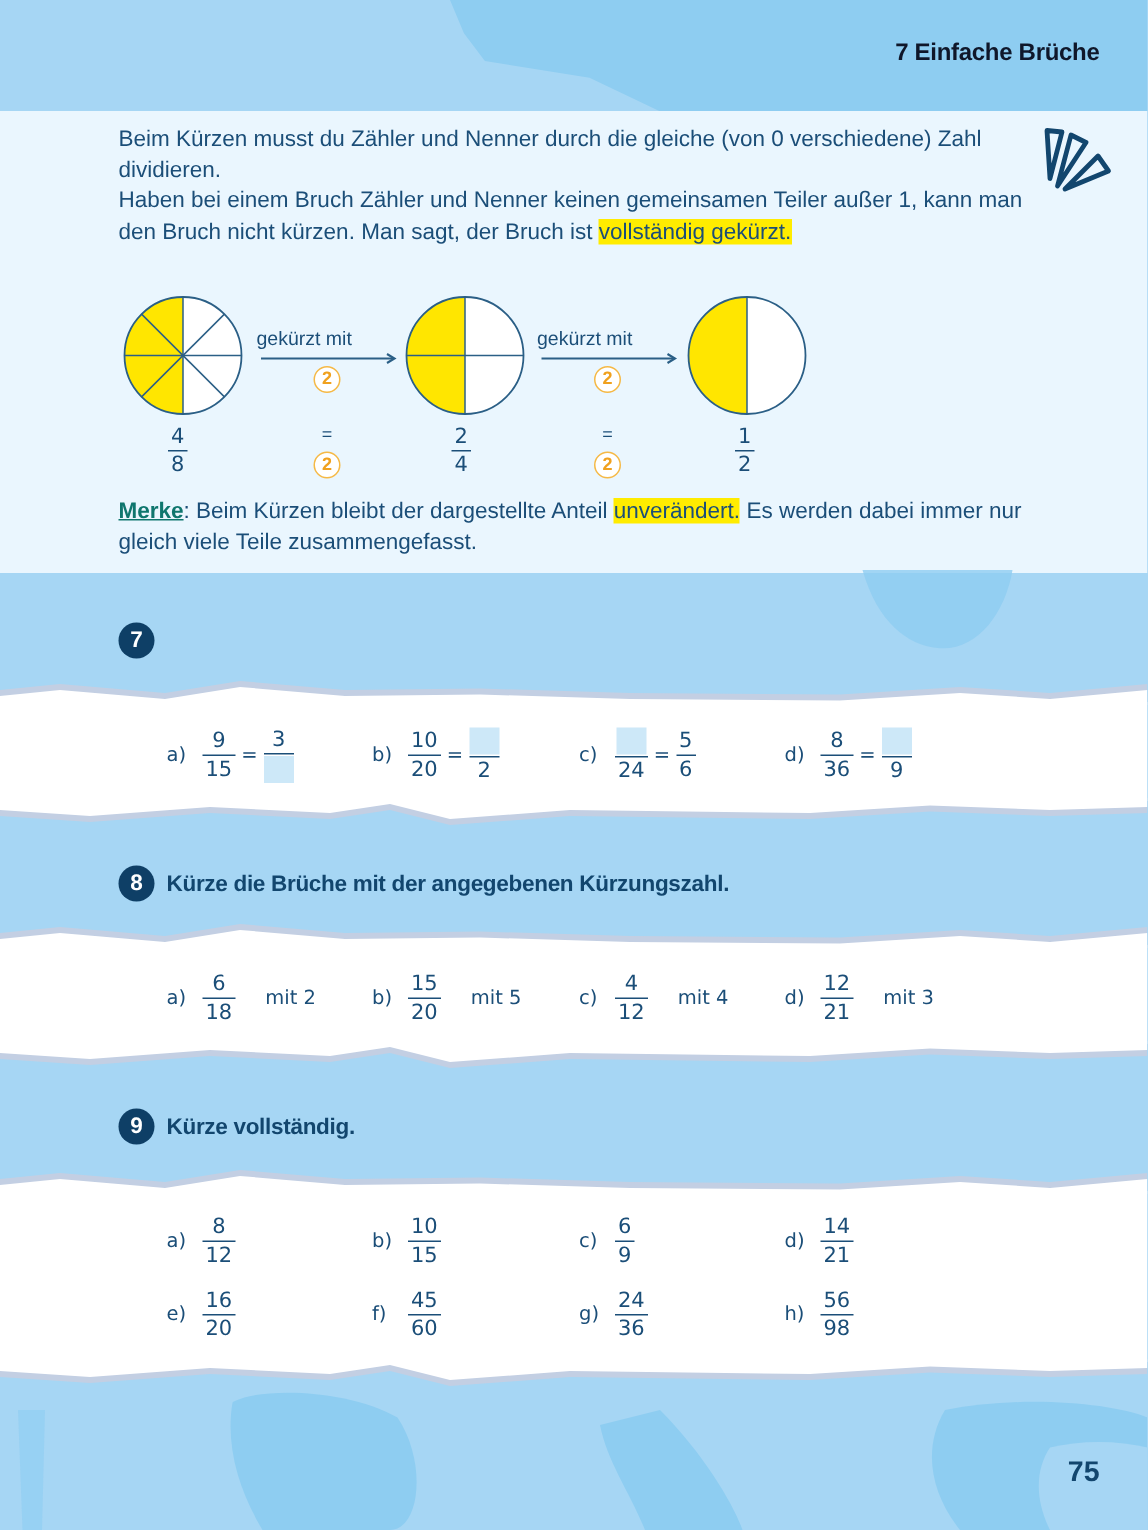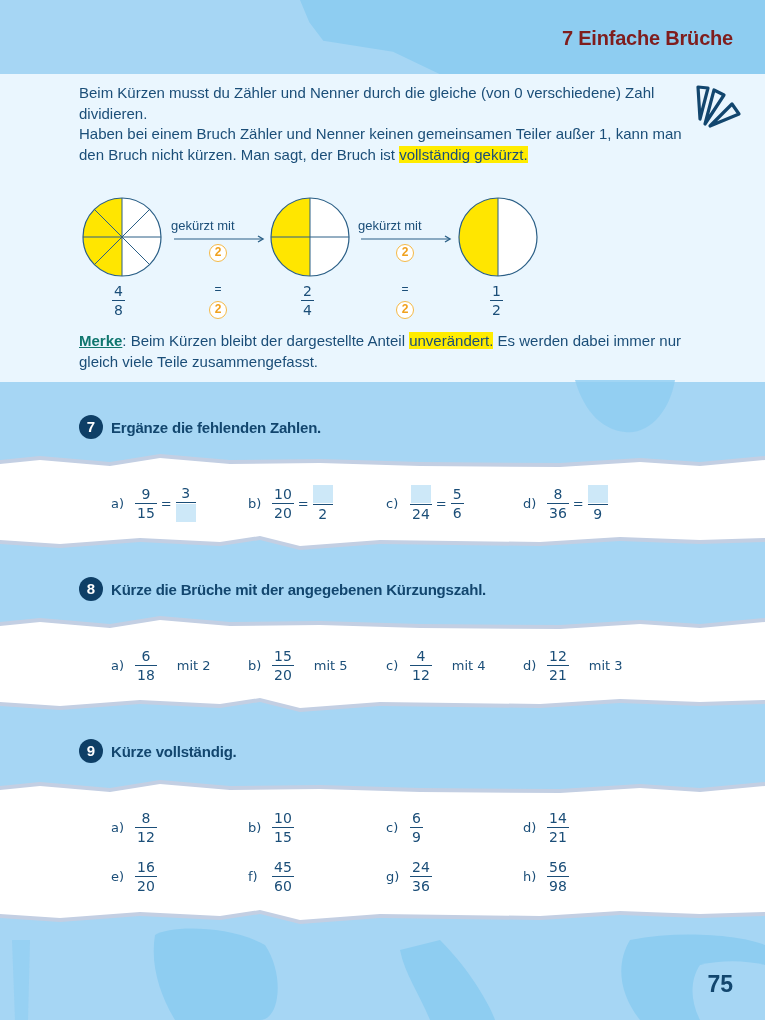--- a/index.html
+++ b/index.html
@@ -9,21 +9,21 @@
     background: #a6d6f4;
     font-family: "Liberation Sans", sans-serif;
     color: #12466e;
   }
   .abs { position: absolute; }
 
   
   .header-bg { left:0; top:0; width:765px; height:74px; background:#a6d6f4; }
   .header-brush { left:300px; top:0; width:465px; height:74px; background:#8ecdf1;
     clip-path: polygon(0 0,100% 0,100% 100%,30% 100%,20% 70%,5% 55%,2% 30%); }
-  .chapter-title { right:32px; top:27px; font-size:20px; font-weight:bold; color:#7f1d1d; letter-spacing:-0.2px; }
+  .chapter-title { right:32px; top:27px; font-size:16px; font-weight:bold; color:#0f172a; letter-spacing:-0.2px; }
 
   
   .info-box { left:0; top:74px; width:765px; height:308px; background:#eaf6fe; }
   .info-text { left:79px; top:83px; width:620px; font-size:15px; line-height:20.5px; color:#1b4e78; }
   .info-text b { font-weight:bold; color:#12466e; }
   .hl { background:#ffec00; }
   .info-icon { left:694px; top:83px; width:56px; height:46px; }
 
   
   .circle { width:80px; height:80px; }
@@ -63,21 +63,21 @@
 
   .paper { left:0; width:765px; background:#fff; }
   .paper-top { left:0; width:765px; height:20px; }
   .paper-bot { left:0; width:765px; height:22px; }
 
   .task { display:flex; align-items:center; font-family:"DejaVu Sans", sans-serif; color:#1b4e78; font-size:14px; }
   .task .lbl { width:24px; font-size:13px; }
   .task .op { margin:0 4px; font-size:13px; }
   .task .mit { margin-left:20px; font-size:13px; }
   .blank { display:inline-block; width:20px; height:18px; background:#cde8f8; }
-  .page-number { right:32px; top:971px; font-size:23px; font-weight:bold; color:#12466e;margin-left:38px; }
+  .page-number { right:32px; top:971px; font-size:19px; font-weight:bold; color:#12466e;margin-left:38px; }
 </style>
 </head>
 <body>
 
 <div class="abs header-bg"></div>
 <div class="abs header-brush"></div>
 <div class="abs chapter-title">7  Einfache Brüche</div>
 
 <div class="abs info-box"></div>
 
@@ -161,21 +161,20 @@
 
 <div class="abs merke"><b>Merke</b><span>: Beim Kürzen bleibt der dargestellte Anteil </span><span class="hl">unverändert.</span><span> Es werden dabei immer nur gleich viele Teile zusammengefasst.</span></div>
 
 <div class="abs band" style="top:382px;height:638px;"></div>
 <svg class="abs" style="left:570px;top:380px;" width="110" height="70" viewBox="0 0 110 70">
   <path d="M5,0 L105,0 C100,30 80,55 55,52 C35,50 15,35 5,0 Z" fill="#8ecdf1" opacity="0.8"></path>
 </svg>
 
 <div class="abs ex-head" style="top:415px;">
   <span class="ex-num">7</span>
-  <span class="ex-title">Ergänze die fehlenden Zahlen.</span>
 </div>
 
 <svg class="abs paper-top" style="top:450px;" viewBox="0 0 765 20" preserveAspectRatio="none">
   <path d="M0,10 L40,6 L110,12 L160,4 L230,10 L320,9 L420,12 L560,13 L640,8 L700,12 L765,6 L765,20 L0,20 Z" fill="#c3cfe3"></path>
   <path d="M0,14 L40,10 L110,16 L160,8 L230,14 L320,13 L420,16 L560,17 L640,12 L700,16 L765,10 L765,20 L0,20 Z" fill="#ffffff"></path>
 </svg>
 <div class="abs paper" style="top:468px;height:66px;"></div>
 <svg class="abs paper-bot" style="top:532px;" viewBox="0 0 765 22" preserveAspectRatio="none">
   <path d="M0,0 L765,0 L765,10 L700,12 L620,9 L540,14 L380,12 L300,18 L260,8 L220,14 L140,10 L60,16 L0,12 Z" fill="#c3cfe3"></path>
   <path d="M0,0 L765,0 L765,6 L700,8 L620,5 L540,10 L380,8 L300,14 L260,4 L220,10 L140,6 L60,12 L0,8 Z" fill="#ffffff"></path>

